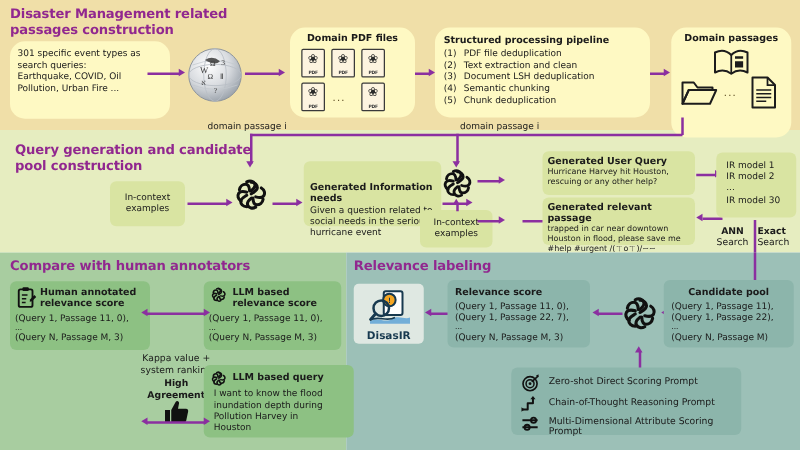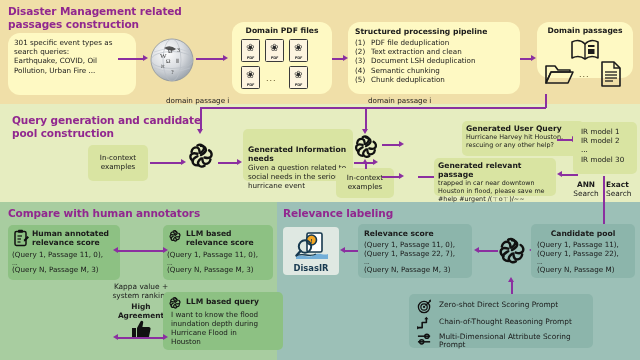--- a/index.html
+++ b/index.html
@@ -160,21 +160,21 @@
       <div><span style="display:inline-block;width:16px;">(2)</span><span>Text extraction and clean</span></div>
       <div><span style="display:inline-block;width:16px;">(3)</span><span>Document LSH deduplication</span></div>
       <div><span style="display:inline-block;width:16px;">(4)</span><span>Semantic chunking</span></div>
       <div><span style="display:inline-block;width:16px;">(5)</span><span>Chunk deduplication</span></div>
     </div>
   </div>
 
   <div class="ar ar-h" style="left:520px;top:58px;width:12px;"></div>
   <div class="head head-r" style="left:531px;top:55px;"></div>
 
-  <div class="box box-yellow" style="left:537px;top:22px;width:96px;height:56px;">
+  <div class="box box-yellow" style="left:537px;top:22px;width:96px;height:88px;">
     <div class="box-title ctr" style="padding-top:4px;">Domain passages</div>
     <div class="ico" style="left:33px;top:16px;">
       <svg width="30" height="24" viewBox="0 0 30 24">
         <path d="M15 6 C11 2,6 2,2 4 L2 20 C6 18,11 18,15 21 C19 18,24 18,28 20 L28 4 C24 2,19 2,15 6 Z" fill="none" stroke="#1c1c1c" stroke-width="1.6" stroke-linejoin="round"></path>
         <path d="M15 6 L15 21" stroke="#1c1c1c" stroke-width="1.4"></path>
         <rect x="18" y="7" width="6.5" height="2" fill="#1c1c1c"></rect>
         <rect x="18" y="11" width="6.5" height="5" fill="#1c1c1c"></rect>
       </svg>
     </div>
     <div class="ico" style="left:7px;top:40px;">
@@ -275,21 +275,21 @@
     </div>
   </div>
   <div class="ar ar-v" style="left:365px;top:163px;height:6px;"></div>
   <div class="head head-u" style="left:362.4px;top:159px;"></div>
 
   <div class="ar ar-h" style="left:382px;top:144px;width:18px;"></div>
   <div class="head head-r" style="left:399px;top:141px;"></div>
   <div class="ar ar-h" style="left:382px;top:176px;width:18px;"></div>
   <div class="head head-r" style="left:399px;top:173px;"></div>
 
-  <div class="box box-lime" style="left:434px;top:121px;width:122px;height:35px;margin-left:28px;">
+  <div class="box box-lime" style="left:434px;top:121px;width:122px;height:35px;">
     <div style="padding:3px 4px;">
       <div class="box-title">Generated User Query</div>
       <div class="box-text tiny">Hurricane Harvey hit Houston,</div>
       <div class="box-text tiny">rescuing or any other help?</div>
     </div>
   </div>
 
   <div class="box box-lime" style="left:434px;top:158px;width:122px;height:38px;">
     <div style="padding:3px 4px;">
       <div class="box-title">Generated relevant passage</div>
@@ -395,21 +395,21 @@
           <path d="M12.2 26 c-3.4 0 -5.2 -2.4 -5.2 -4.4 c0 -2.6 2.3 -3.6 5.2 -5.4"></path>
           <path d="M7.4 21.2 c-2.9 -1.7 -3.2 -4.7 -2.2 -6.4 c1.3 -2.2 3.8 -2.1 7 -1.2"></path>
           <path d="M5.9 11.6 c0.5 -3.3 3.1 -4.8 5.1 -4.8 c2.6 0 3.5 2.3 3.6 5.8"></path>
           <path d="M12.2 4.8 c2.9 -1.7 5.6 -0.4 6.6 1.3 c1.3 2.2 -0.2 4.3 -2.9 6.4"></path>
         </g>
       </svg>
     </div>
     <div class="box-title" style="position:absolute;left:23px;top:5px;">LLM based query</div>
     <div class="box-text" style="position:absolute;left:8px;top:18px;">I want to know the flood</div>
     <div class="box-text" style="position:absolute;left:8px;top:27px;">inundation depth during</div>
-    <div class="box-text" style="position:absolute;left:8px;top:36px;">Hurricane Flood in</div>
+    <div class="box-text" style="position:absolute;left:8px;top:36px;">Pollution Harvey in</div>
     <div class="box-text" style="position:absolute;left:8px;top:45px;">Houston</div>
   </div>
 
   <div class="ar ar-h" style="left:117px;top:337px;width:48px;"></div>
   <div class="head head-l" style="left:113px;top:334px;"></div>
   <div class="head head-r" style="left:163px;top:334px;"></div>
 
   <div class="section-title" style="left:283px;top:207px;">Relevance labeling</div>
 
   <div class="box" style="left:283px;top:227px;width:56px;height:48px;background:#dfe8e2;border-radius:4px;">

